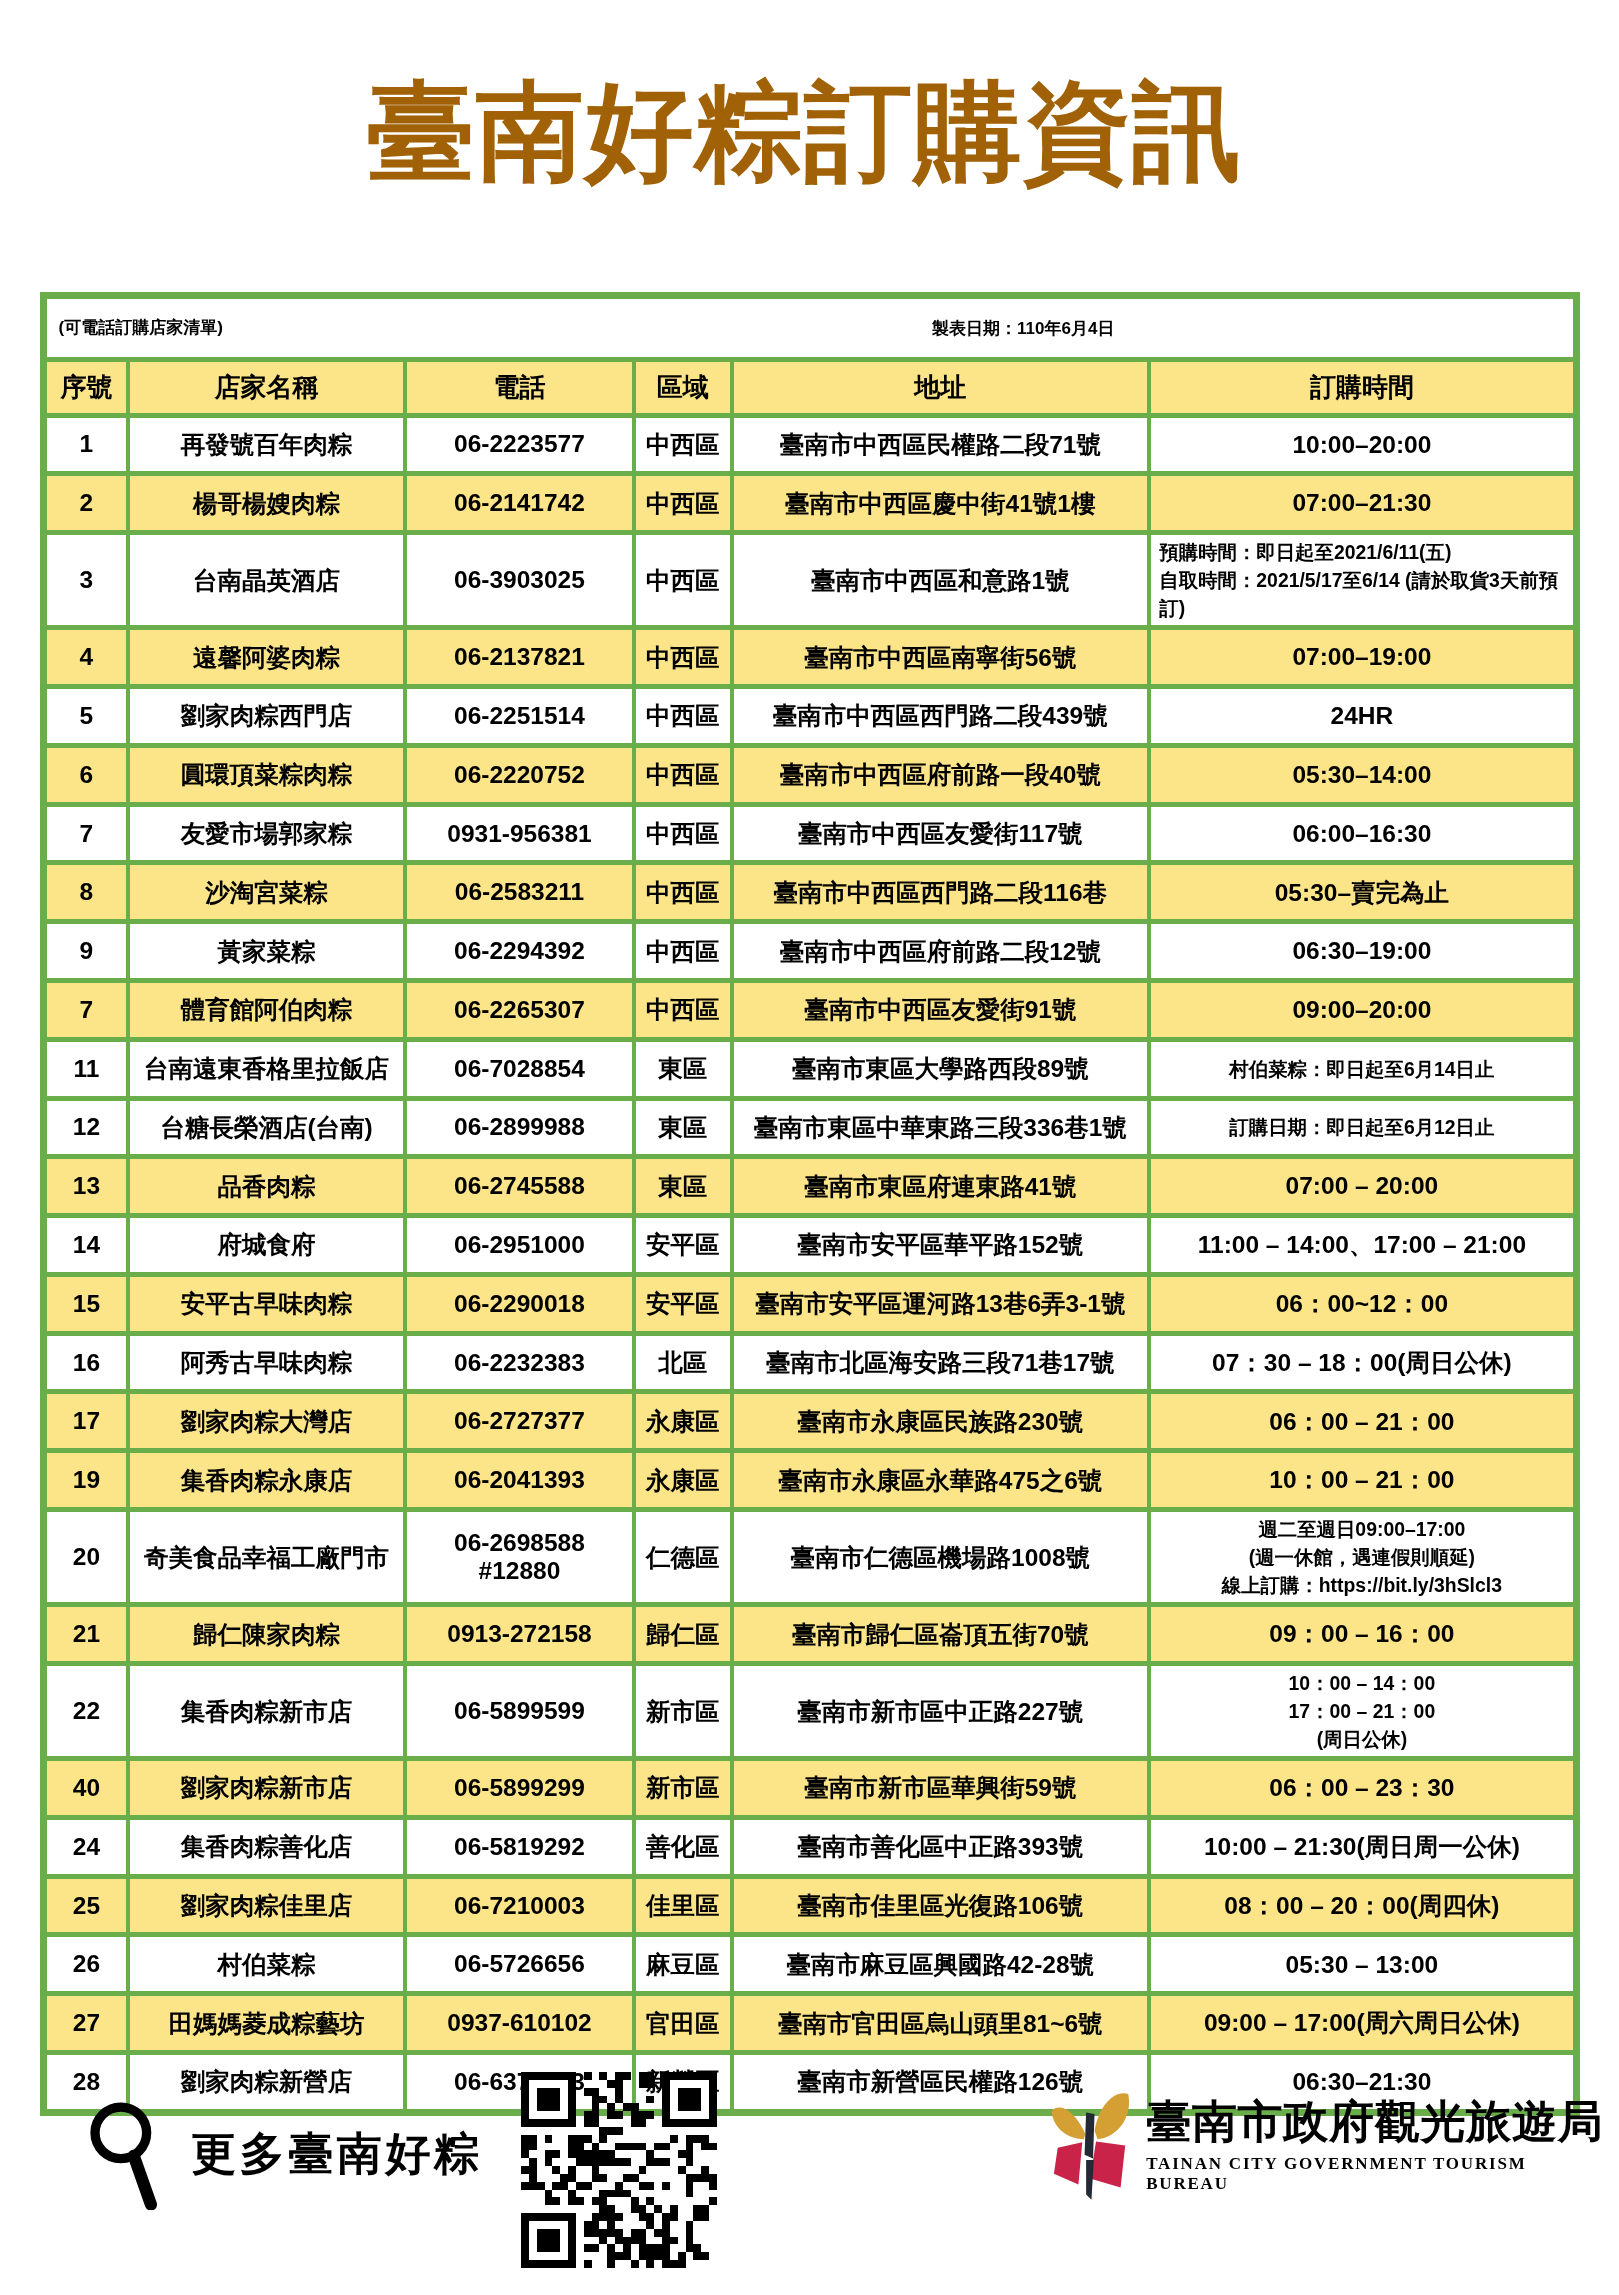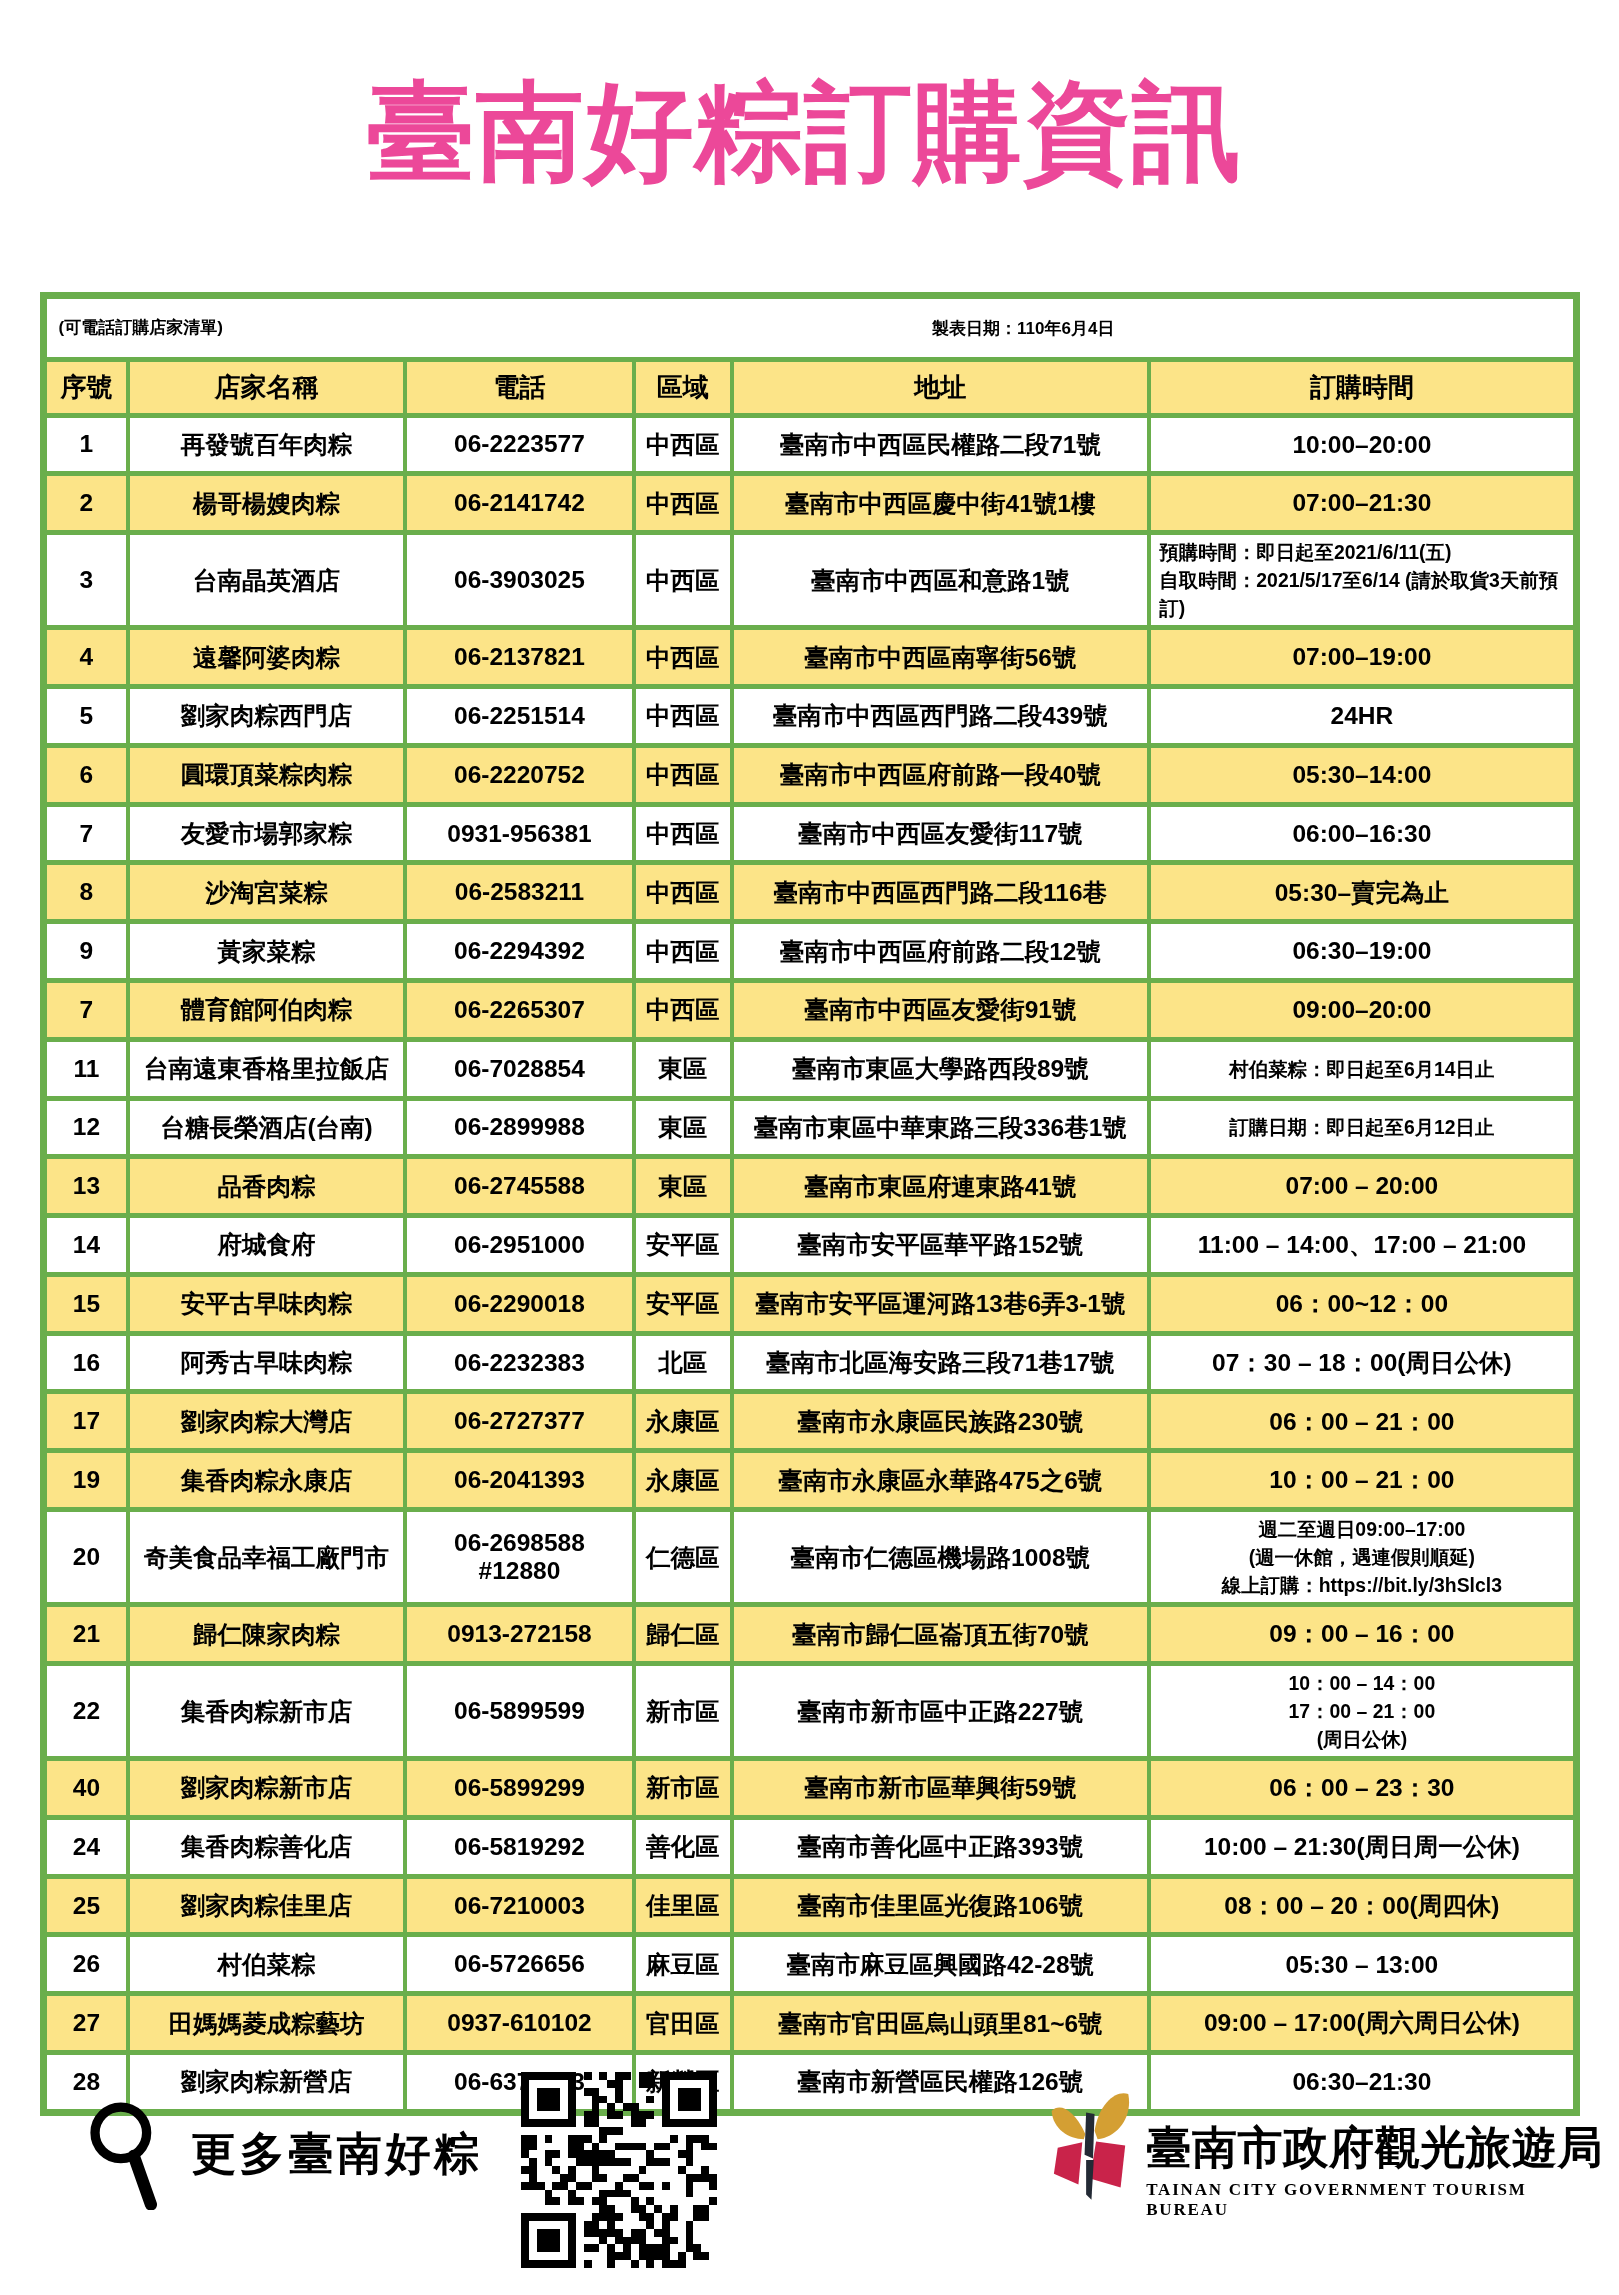--- a/index.html
+++ b/index.html
@@ -4,21 +4,21 @@
 <style>
   html,body{margin:0;padding:0;}
   body{
     width:1620px;height:2295px;position:relative;background:#fff;
     font-family:"Liberation Sans","DejaVu Sans",sans-serif;color:#000;
     overflow:hidden;
   }
   .page-title{
     position:absolute;top:29px;left:0;right:12px;text-align:center;
     font-size:108px;font-weight:900;letter-spacing:1.4px;line-height:1.9;
-    color:#ec4899;
+    color:#a16207;
   }
   .table-wrap{position:absolute;top:292px;left:40px;width:1540px;}
   table{
     width:100%;height:1756px;border-collapse:collapse;table-layout:fixed;
     border:7.2px solid var(--green,#6aae4c);
   }
   td,th{
     border:4.3px solid var(--green,#6aae4c);
     border-top-width:5.8px;border-bottom-width:5.8px;
     text-align:center;vertical-align:middle;
@@ -38,21 +38,21 @@
   td.time-cell.left{text-align:left;padding-left:8.6px;}
   td.seq-cell{font-size:24.5px;font-weight:600;}
 
   .footer{position:absolute;left:0;top:2048px;width:1606px;height:248px;}
   .more-block{position:absolute;left:85px;top:50px;display:flex;align-items:center;}
   .more-label{font-size:45px;font-weight:700;letter-spacing:3.6px;margin-left:20px;}
   .qr{position:absolute;left:521px;top:24px;width:196px;height:196px;}
   .qr svg{width:100%;height:100%;display:block;}
   .logo{position:absolute;left:1047px;top:43px;display:flex;align-items:flex-start;}
   .logo-mark{width:92px;height:115px;flex:0 0 auto;}
-  .logo-text{margin-left:7.2px;margin-top:32px;}
+  .logo-text{margin-left:7.2px;margin-top:6px;}
   .logo-zh{font-size:45px;font-weight:900;letter-spacing:0.7px;line-height:1.1;}
   .logo-en{
     font-family:"Liberation Serif","DejaVu Serif",serif;
     font-size:17px;font-weight:700;letter-spacing:1.8px;margin-top:7.2px;
   }
   .mag-svg{width:86px;height:112px;display:block;}
 </style>
 </head>
 <body>
 

